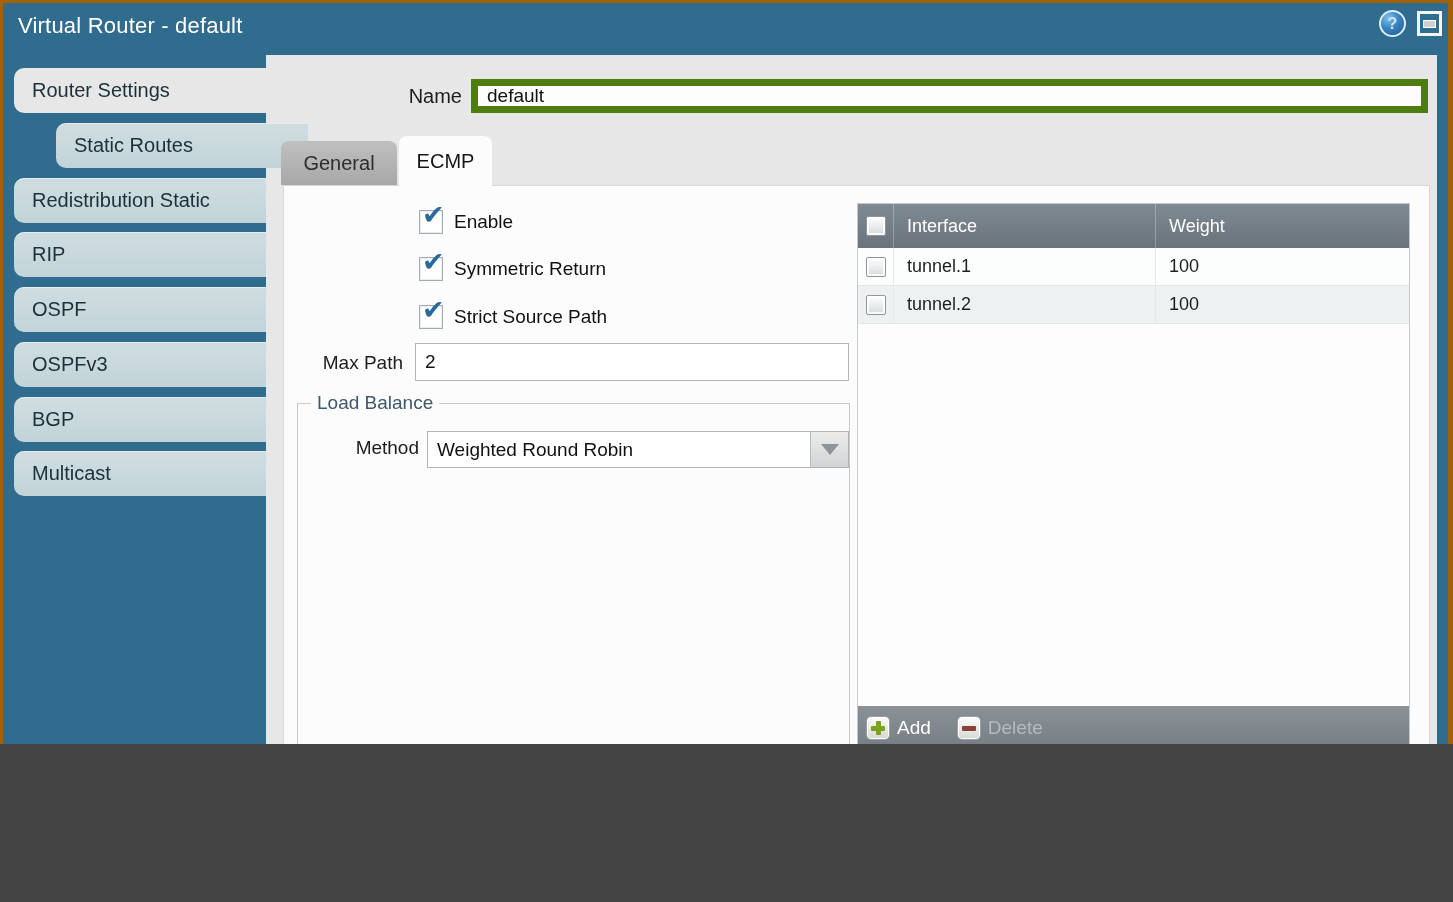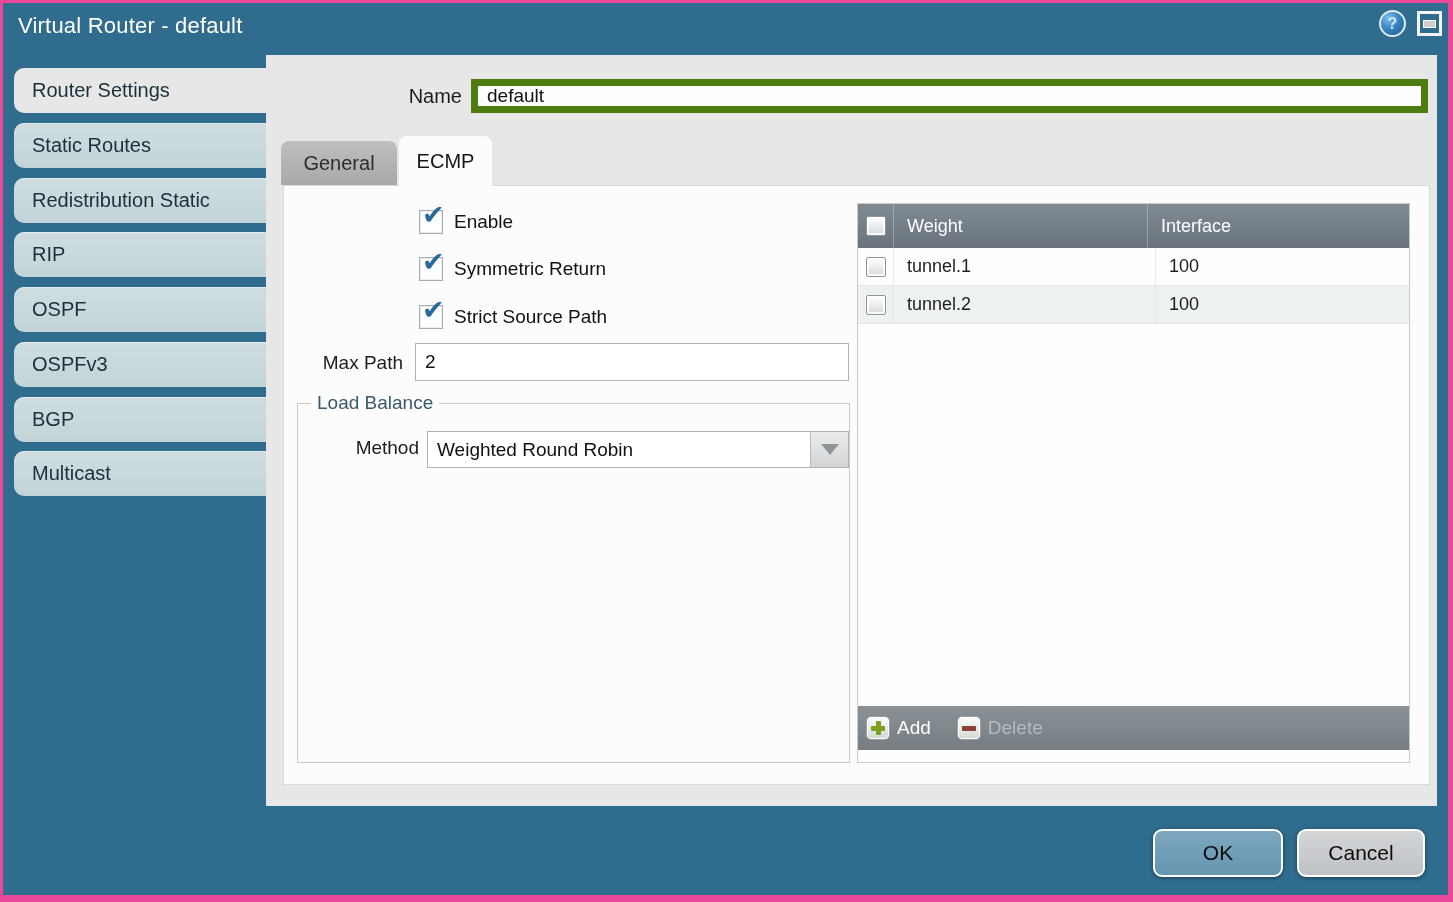--- a/index.html
+++ b/index.html
@@ -1,18 +1,18 @@
 <!DOCTYPE html>
 <html><head>
 <meta charset="utf-8">
 <style>
   * { margin:0; padding:0; box-sizing:border-box; }
   body { background:#444; font-family:"Liberation Sans", sans-serif; }
   .dialog {
-    position:relative; width:1453px; height:902px; background:#ec4899; overflow:hidden;
+    position:relative; width:1453px; height:744px; background:#a16207; overflow:hidden;
   }
   .frame { position:absolute; left:3px; top:3px; width:1445px; height:892px; background:#306c8d; }
 
   
   .title { position:absolute; left:18px; top:13px; color:#fff; font-size:22px; letter-spacing:0.2px; }
   .help-icon {
     position:absolute; left:1379px; top:10px; width:27px; height:27px; border-radius:50%;
     background:radial-gradient(circle at 32% 26%, #7fc0ea 0%, #3b84c0 45%, #1c5a96 100%);
     border:2px solid #dcecf8; color:#cfe6f7; font-size:16px; font-weight:bold;
     display:flex; align-items:center; justify-content:center;
@@ -144,21 +144,21 @@
     </div>
   <div class="win-icon">
       <div class="pane"></div>
     </div>
 
   <div class="panel"></div>
 
   <div class="sideitem selected" style="top:68px;">
       <span>Router Settings</span>
     </div>
-  <div class="sideitem" style="top:123px;">
+  <div class="sideitem" style="top:123px;margin-left:42px;">
       <span>Static Routes</span>
     </div>
   <div class="sideitem" style="top:178px;">
       <span>Redistribution Static</span>
     </div>
   <div class="sideitem" style="top:232px;">
       <span>RIP</span>
     </div>
   <div class="sideitem" style="top:287px;">
       <span>OSPF</span>
@@ -215,22 +215,22 @@
     <div class="method-arrow">
         <div class="tri"></div>
       </div>
   </div>
 
   <div class="ectable" style="z-index:3;">
     <div class="ethead">
       <div class="hc col-cb">
           <div class="bevel-cb"></div>
         </div>
+      <div class="hc col-if">Interface</div>
       <div class="hc col-wt">Weight</div>
-      <div class="hc col-if">Interface</div>
     </div>
     <div class="etrow r0">
       <div class="rc col-cb">
           <div class="bevel-cb"></div>
         </div>
       <div class="rc col-if">tunnel.1</div>
       <div class="rc col-wt">100</div>
     </div>
     <div class="etrow r1">
       <div class="rc col-cb">

